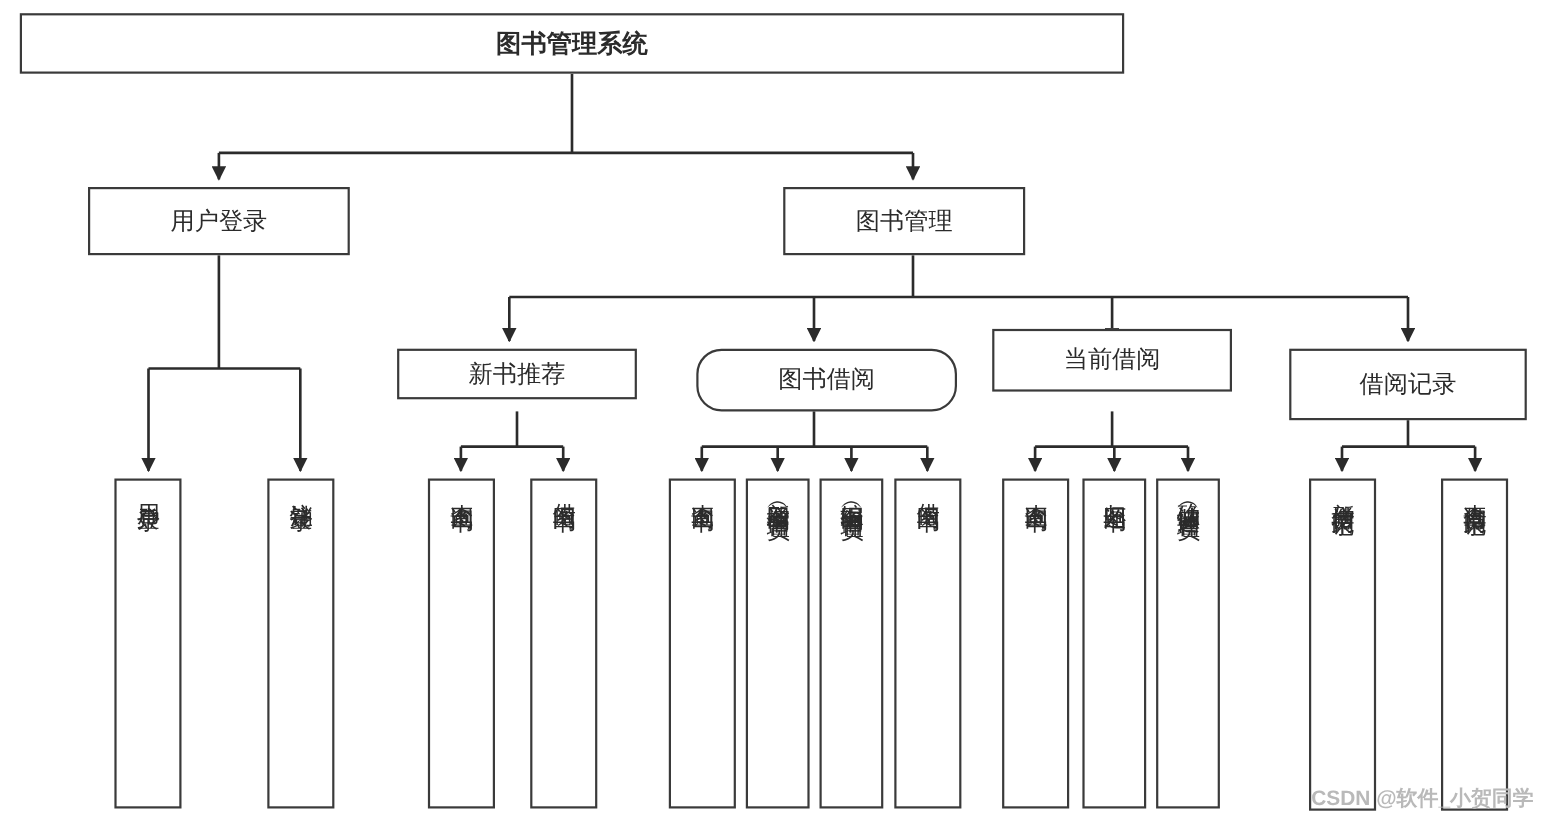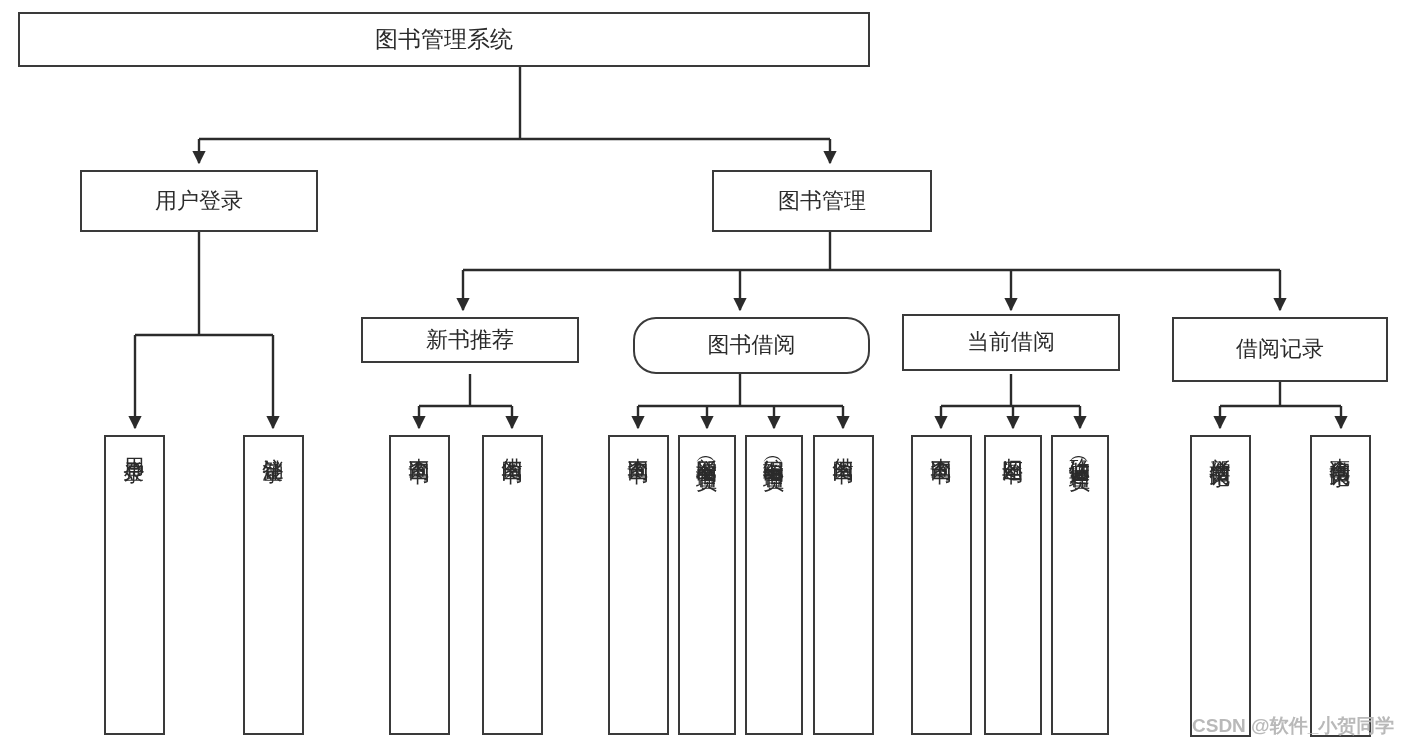--- a/index.html
+++ b/index.html
@@ -114,38 +114,38 @@
       <path d="M 1013 406 L 1013 428" marker-end="url(#arrow)"></path>
       <path d="M 1080 406 L 1080 428" marker-end="url(#arrow)"></path>
 
       <path d="M 1280 374 L 1280 406"></path>
       <path d="M 1220 406 L 1341 406"></path>
       <path d="M 1220 406 L 1220 428" marker-end="url(#arrow)"></path>
       <path d="M 1341 406 L 1341 428" marker-end="url(#arrow)"></path>
     </g>
   </svg>
 
-  <div class="node root h" style="left:18px; top:12px; width:852px; height:55px;">
+  <div class="node root h" style="left:18px; top:12px; width:1004px; height:55px;font-weight:bold;">
     <span class="label">图书管理系统</span>
   </div>
 
   <div class="node h" style="left:80px; top:170px; width:238px; height:62px;">
     <span class="label">用户登录</span>
   </div>
   <div class="node h" style="left:712px; top:170px; width:220px; height:62px;">
     <span class="label">图书管理</span>
   </div>
 
   <div class="node h" style="left:361px; top:317px; width:218px; height:46px;">
     <span class="label">新书推荐</span>
   </div>
   <div class="node h" style="left:633px; top:317px; width:237px; height:57px;border-radius:23px;">
     <span class="label">图书借阅</span>
   </div>
-  <div class="node h" style="left:902px; top:314px; width:218px; height:57px;">
+  <div class="node h" style="left:902px; top:299px; width:218px; height:57px;">
     <span class="label">当前借阅</span>
   </div>
   <div class="node h" style="left:1172px; top:317px; width:216px; height:65px;">
     <span class="label">借阅记录</span>
   </div>
 
   <div class="node v" style="left:104px; top:435px; width:61px; height:300px;">
     <span class="label">用户登录</span>
   </div>
   <div class="node v" style="left:243px; top:435px; width:61px; height:300px;">

